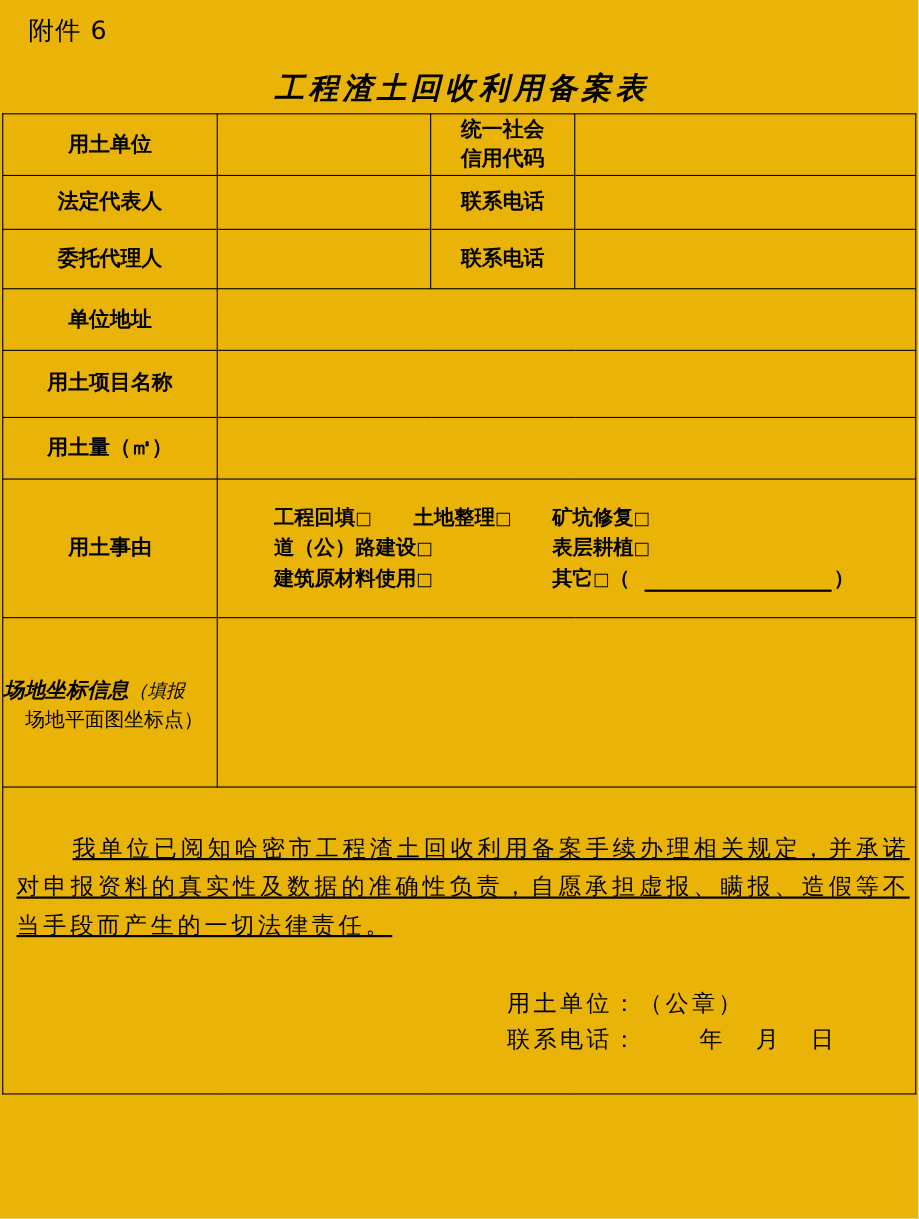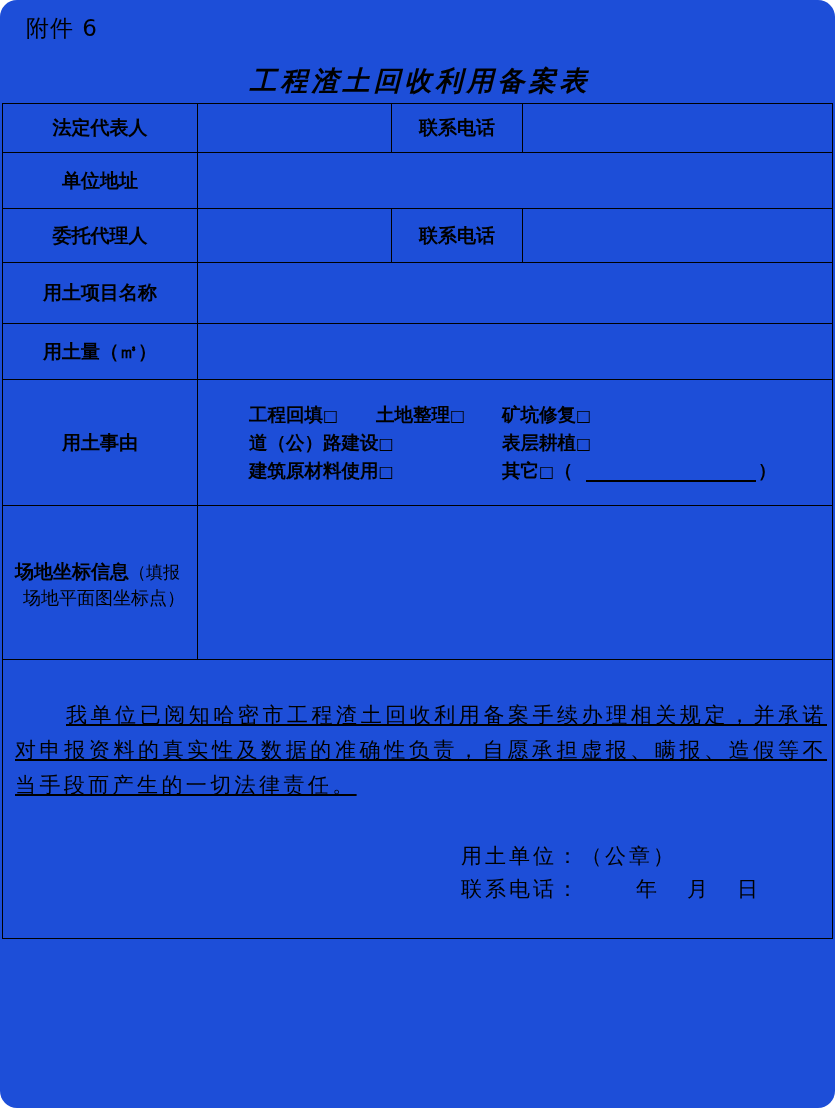--- a/index.html
+++ b/index.html
@@ -1,17 +1,17 @@
 <!DOCTYPE html>
 <html><head>
 <meta charset="utf-8">
 <style>
   html, body { margin: 0; padding: 0; background: #ffffff; }
   body { width: 835px; height: 1108px; position: relative; overflow: hidden; color: #000; }
-  .page { position: absolute; left: 0; top: 0; width: 835px; height: 1108px; background: #1d4ed8; border-radius: 17px; }
+  .page { position: absolute; left: 0; top: 0; width: 835px; height: 1108px; background: #eab308; }
 
   .attach-label {
     position: absolute; left: 26px; top: 12px;
     font-family: "DejaVu Sans", "Liberation Sans", sans-serif;
     font-size: 23px; line-height: 32px; letter-spacing: 1px;
   }
   .doc-title {
     position: absolute; left: 0; top: 63px; width: 840px; text-align: center;
     font-family: "DejaVu Serif", "Liberation Serif", serif;
     font-size: 27px; line-height: 36px; letter-spacing: 4px; font-style: italic; font-weight: bold;
@@ -30,21 +30,21 @@
 
   .reason-box { position: relative; height: 124px; }
   .opt { position: absolute; font-size: 18.5px; font-weight: bold; line-height: 26px; white-space: nowrap; }
   .chk { font-weight: normal; font-family: "DejaVu Sans", sans-serif; font-size: 16px; }
   .blank-line {
     position: absolute; left: 388px; top: 99px; width: 170px; height: 0;
     border-bottom: 2px solid #000;
   }
 
   .coord-box { position: relative; height: 152px; text-align: left; }
-  .coord-l1 { position: absolute; left: 12px; top: 52px; white-space: nowrap; }
+  .coord-l1 { position: absolute; left: 0; top: 52px; white-space: nowrap; font-style: italic; }
   .coord-strong { font-size: 19px; font-weight: bold; }
   .coord-note { font-size: 17px; font-weight: normal; }
   .coord-l2 { position: absolute; left: 20px; top: 79px; font-size: 18px; white-space: nowrap; }
 
   .decl-box { position: relative; height: 277px; text-align: left; }
   .decl-text {
     position: absolute; left: 12px; top: 37px; width: 812px;
     font-family: "DejaVu Serif", "Liberation Serif", serif;
     font-size: 21px; line-height: 35px; letter-spacing: 3.4px; text-indent: 51px;
     text-align: justify;
@@ -65,39 +65,48 @@
 
   <table class="form">
     <colgroup>
       <col style="width:195px">
         <col style="width:194px">
         <col style="width:131px">
         <col style="width:310px">
     </colgroup>
 
     <tbody>
+        <tr style="height:56px">
+      <td class="lbl">用土单位</td>
+      <td class="val"></td>
+      <td class="lbl">
+        <div>统一社会</div>
+        <div>信用代码</div>
+      </td>
+      <td class="val"></td>
+    </tr>
 
     <tr style="height:49px">
       <td class="lbl">法定代表人</td>
       <td class="val"></td>
       <td class="lbl">联系电话</td>
       <td class="val"></td>
     </tr>
 
 
-    <tr style="height:56px">
-      <td class="lbl">单位地址</td>
-      <td class="val" colspan="3"></td>
-    </tr>
-
     <tr style="height:54px">
       <td class="lbl">委托代理人</td>
       <td class="val"></td>
       <td class="lbl">联系电话</td>
       <td class="val"></td>
+    </tr>
+
+    <tr style="height:56px">
+      <td class="lbl">单位地址</td>
+      <td class="val" colspan="3"></td>
     </tr>
 
     <tr style="height:61px">
       <td class="lbl">用土项目名称</td>
       <td class="val" colspan="3"></td>
     </tr>
 
 
     <tr style="height:56px">
       <td class="lbl">用土量（㎥）</td>

